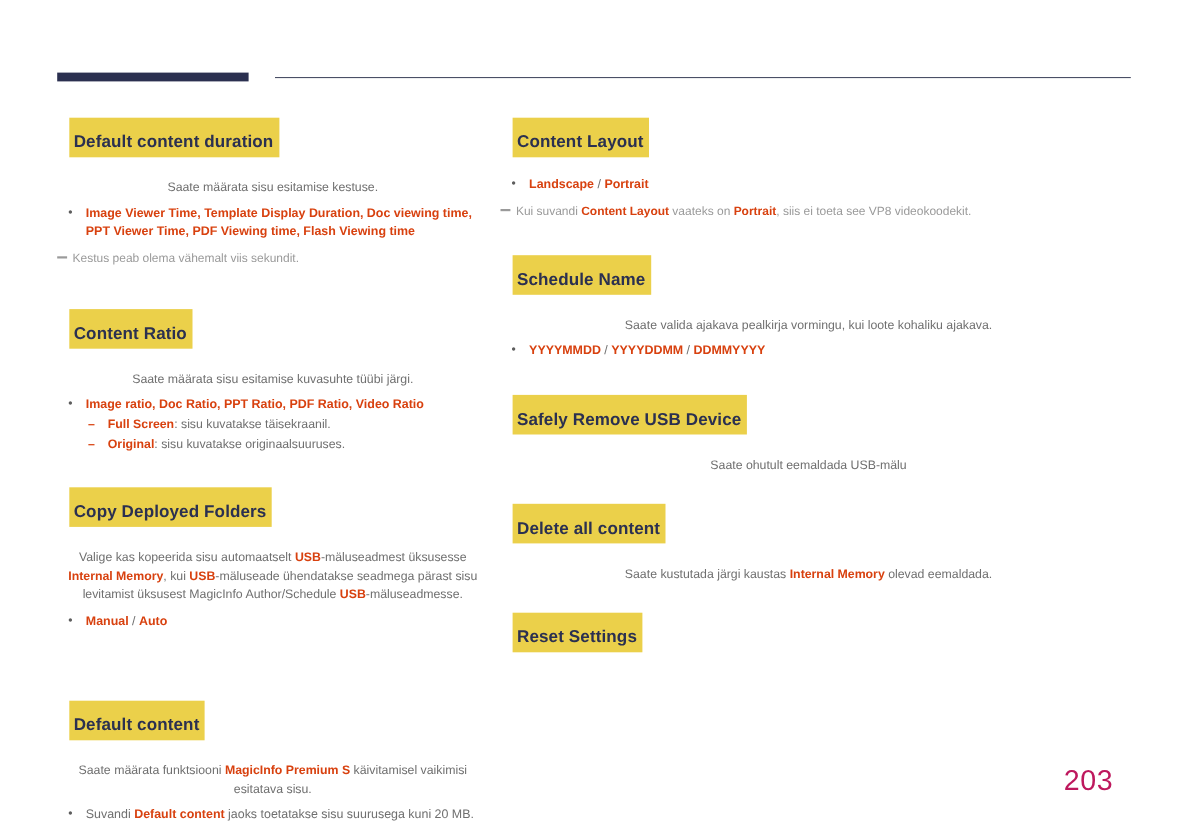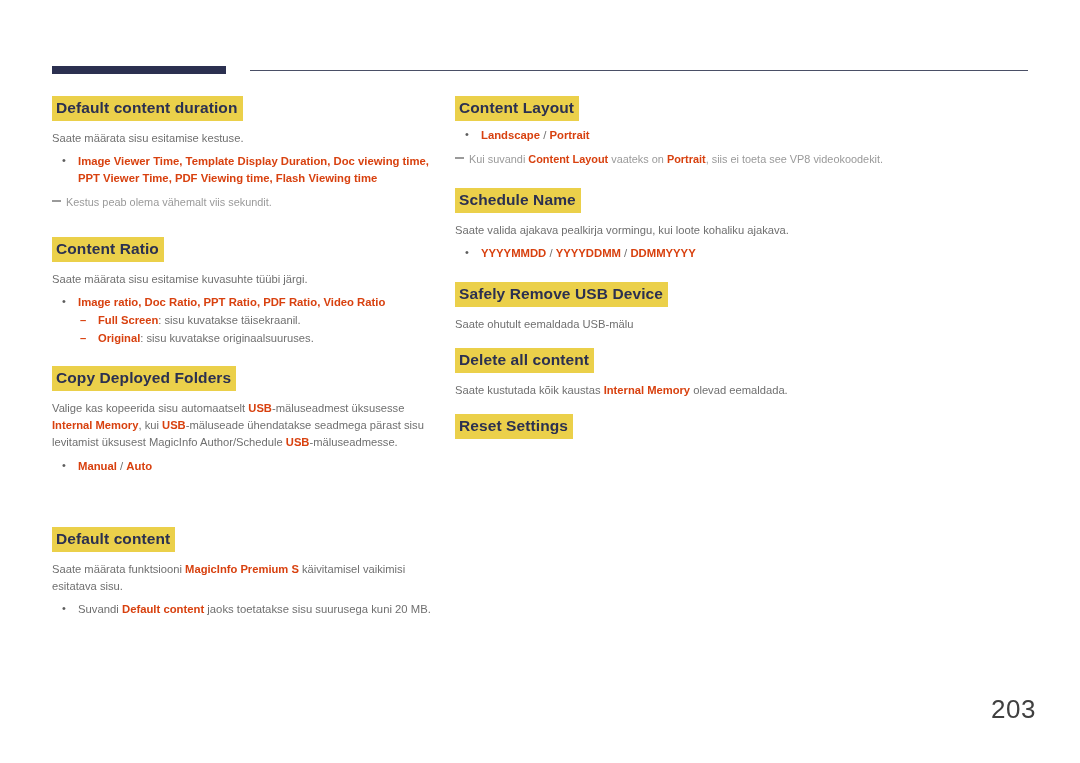--- a/index.html
+++ b/index.html
@@ -51,36 +51,37 @@
     top: 96px;
   }
   .col-left  { left: 52px;  width: 392px; }
   .col-right { left: 455px; width: 560px; }
 
   
   .section { margin-bottom: 0; }
 
   h2.heading {
     display: inline-block;
-    margin: 0;
+    margin: 11px;
     font-size: 15.5px;
     font-weight: bold;
     color: #2b3050;
     background: #ebd04a;
     line-height: 1.42;
-    padding: 1px 5px 2px 4px;
+    padding: 12px 5px 2px 4px;
     letter-spacing: 0.1px;
     white-space: nowrap;
   }
 
   p.body {
     margin: 9px 0 0 0;
     font-size: 11.2px;
     line-height: 1.52;
     color: #6f6f6f;
+    text-align: center;
   }
 
   
   ul.bullets {
     margin: 6px 0 0 0;
     padding: 0;
     list-style: none;
   }
   ul.bullets > li {
     position: relative;
@@ -145,24 +146,24 @@
   .sep  { color: #6f6f6f; font-weight: normal; }
 
   
   .gap-lg { height: 26px; }
   .gap-md { height: 20px; }
   .gap-sm { height: 15px; }
 
   
   .page-number {
     position: absolute;
-    right: 44px;
+    right: 68px;
     bottom: 38px;
     font-size: 26px;
-    color: #404040;
+    color: #be185d;
     letter-spacing: 0.5px;
     font-family: "Liberation Sans", sans-serif;
   }
 </style>
 </head>
 <body>
 
 <div class="page">
 
   <div class="header">
@@ -259,21 +260,21 @@
 
     <div class="section">
       <h2 class="heading">Safely Remove USB Device</h2>
       <p class="body">Saate ohutult eemaldada USB-mälu</p>
     </div>
 
     <div class="gap-sm"></div>
 
     <div class="section">
       <h2 class="heading">Delete all content</h2>
-      <p class="body"><span>Saate kustutada kõik kaustas </span><span class="hl">Internal Memory</span><span> olevad eemaldada.</span></p>
+      <p class="body"><span>Saate kustutada järgi kaustas </span><span class="hl">Internal Memory</span><span> olevad eemaldada.</span></p>
     </div>
 
     <div class="gap-sm"></div>
 
     <div class="section">
       <h2 class="heading">Reset Settings</h2>
     </div>
 
   </div>
 

